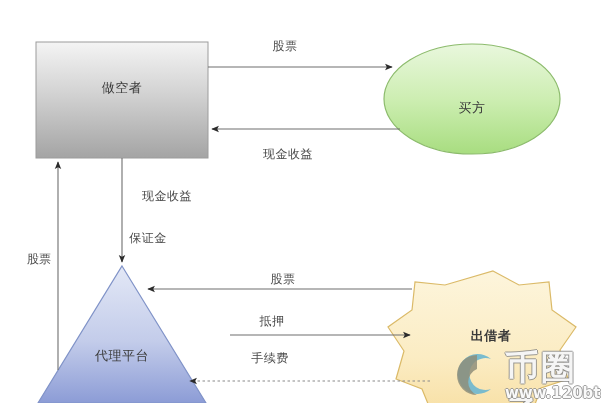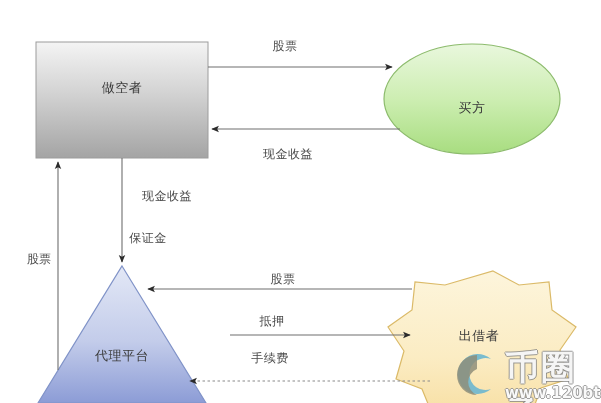--- a/index.html
+++ b/index.html
@@ -139,21 +139,21 @@
 
     <line x1="430" y1="381" x2="190" y2="381" stroke="#8a8a8a" stroke-width="1.1" stroke-dasharray="2.5 2.5" marker-end="url(#arrow-end)"></line>
   </svg>
 
   <div class="node-label" style="left:122px; top:88px;">做空者</div>
 
   <div class="node-label" style="left:472px; top:108px;">买方</div>
 
   <div class="node-label" style="left:122px; top:356px;">代理平台</div>
 
-  <div class="node-label" style="left:479px; top:336px;">出借者</div>
+  <div class="node-label" style="left:491px; top:336px;font-weight:bold;">出借者</div>
 
   <div class="edge-label" style="left:285px; top:46px;">股票</div>
 
   <div class="edge-label" style="left:288px; top:154px;">现金收益</div>
 
   <div class="edge-label" style="left:167px; top:196px;">现金收益</div>
 
   <div class="edge-label" style="left:148px; top:238px;">保证金</div>
 
   <div class="edge-label vertical-text" style="left:39px; top:259px;">股票</div>

